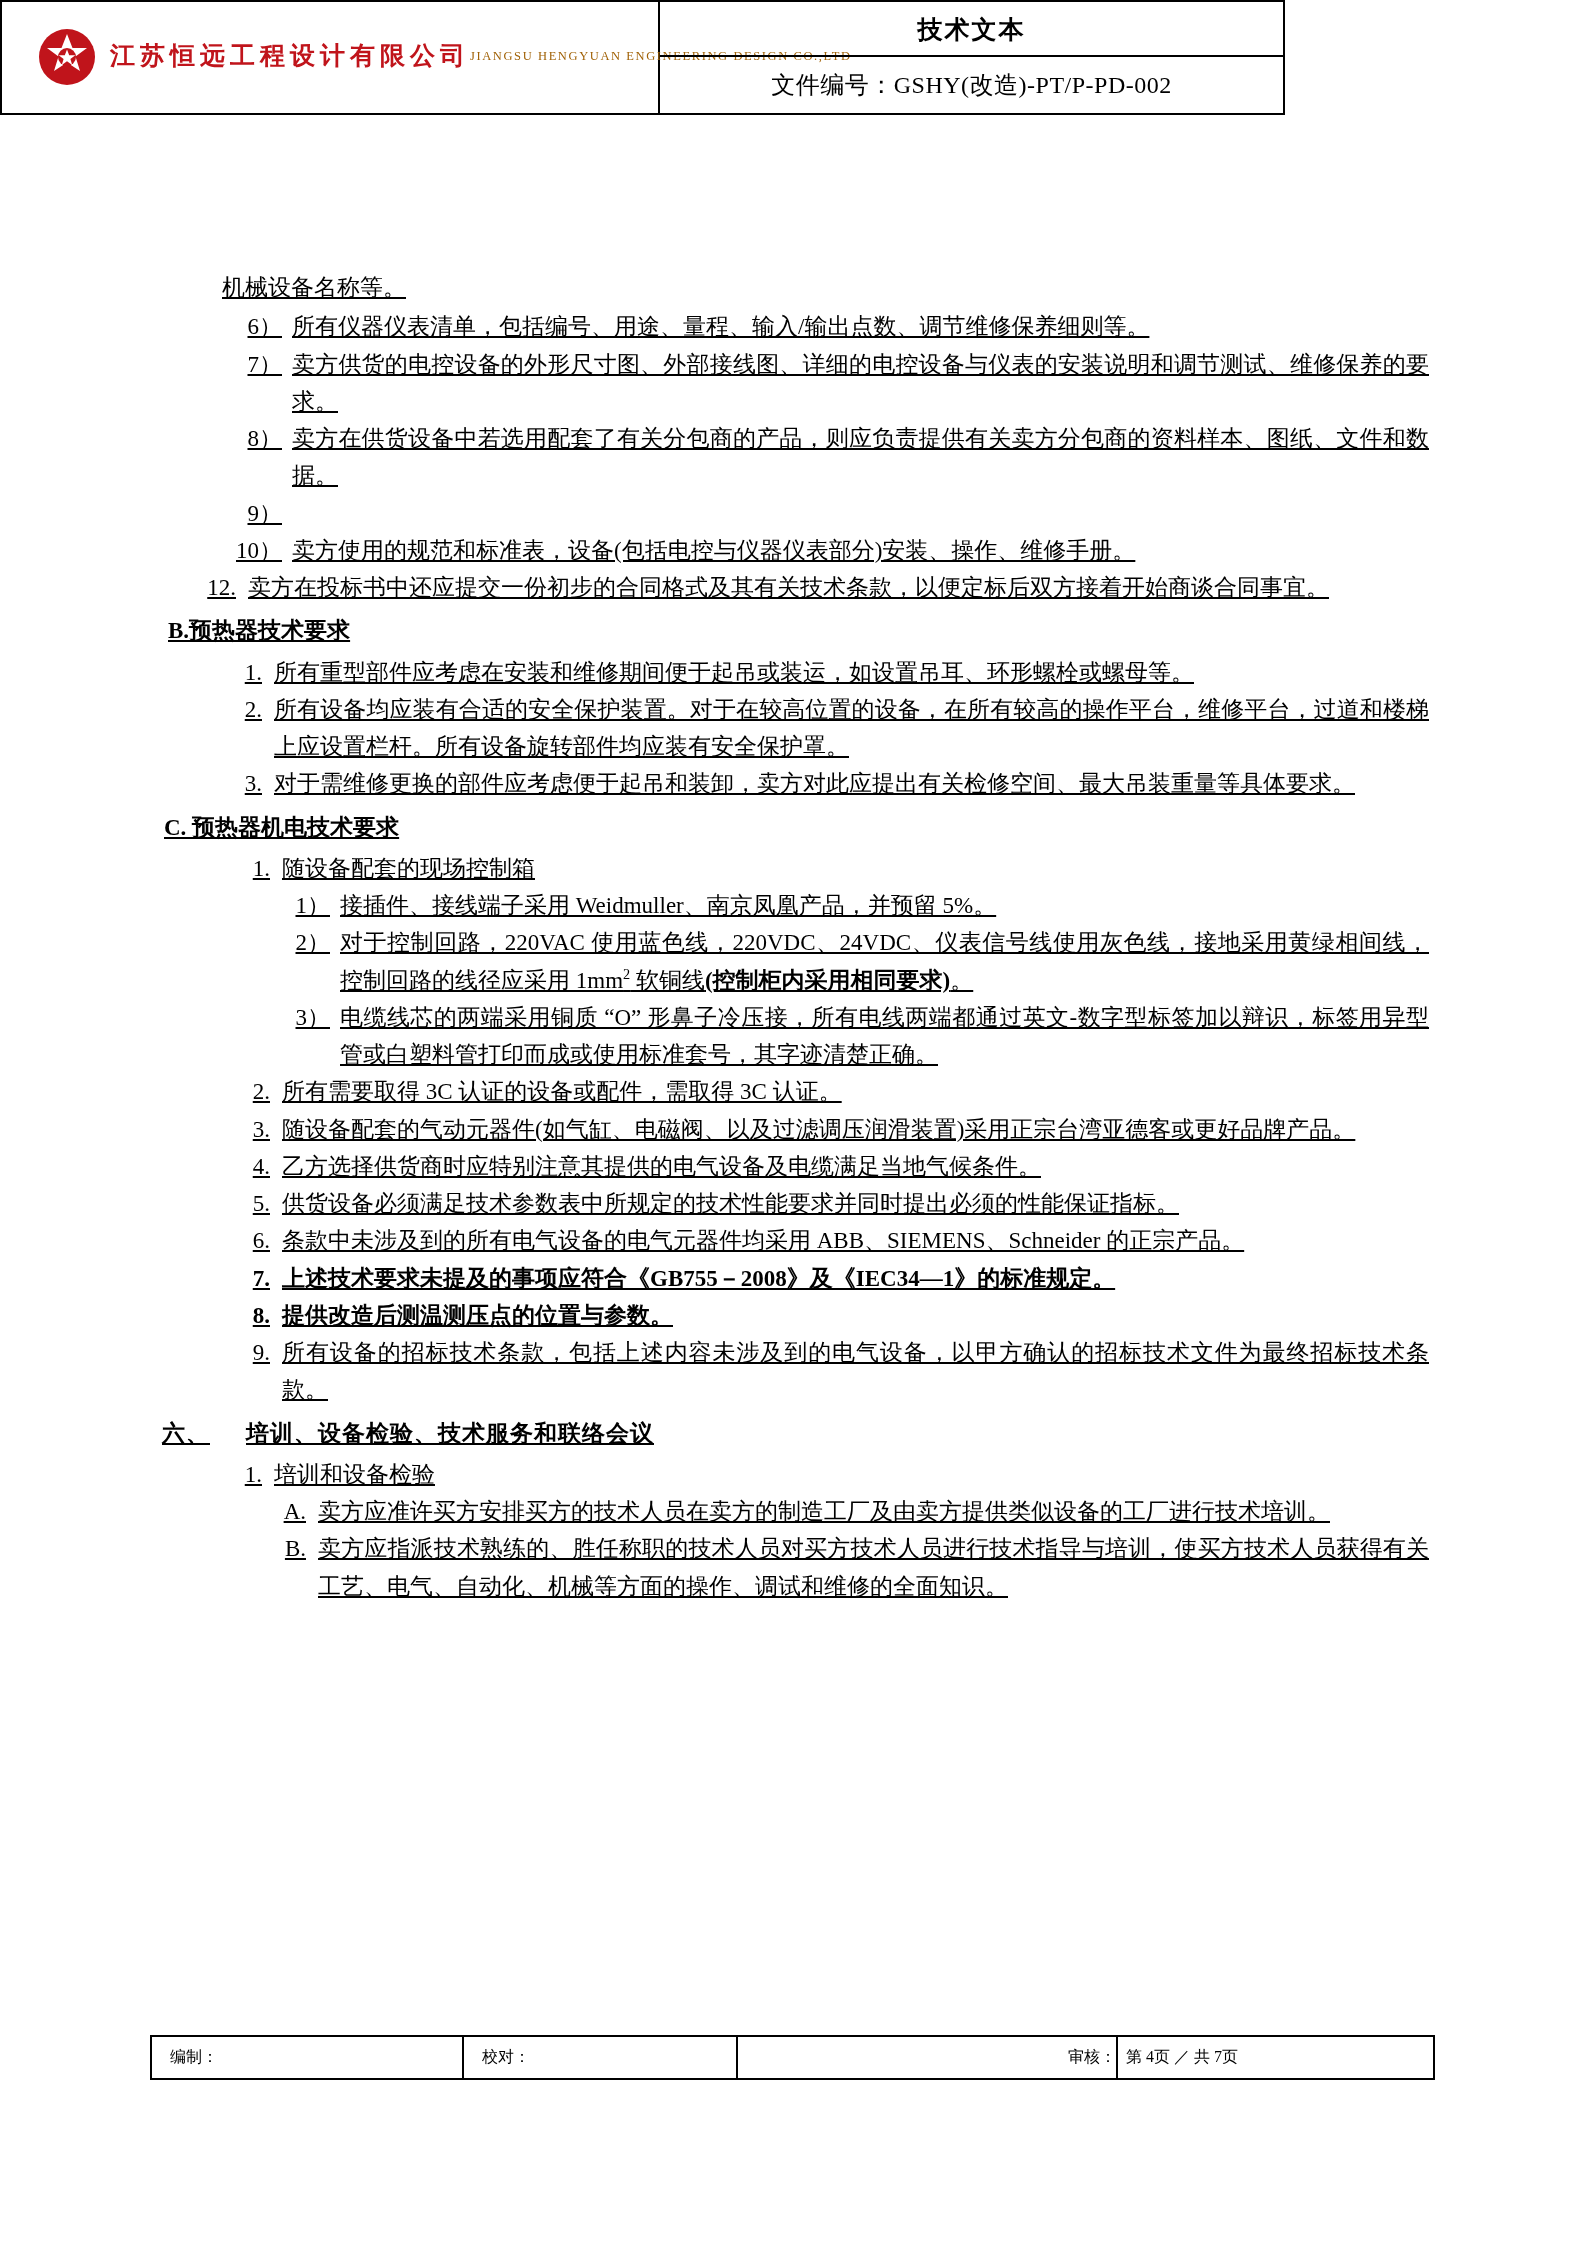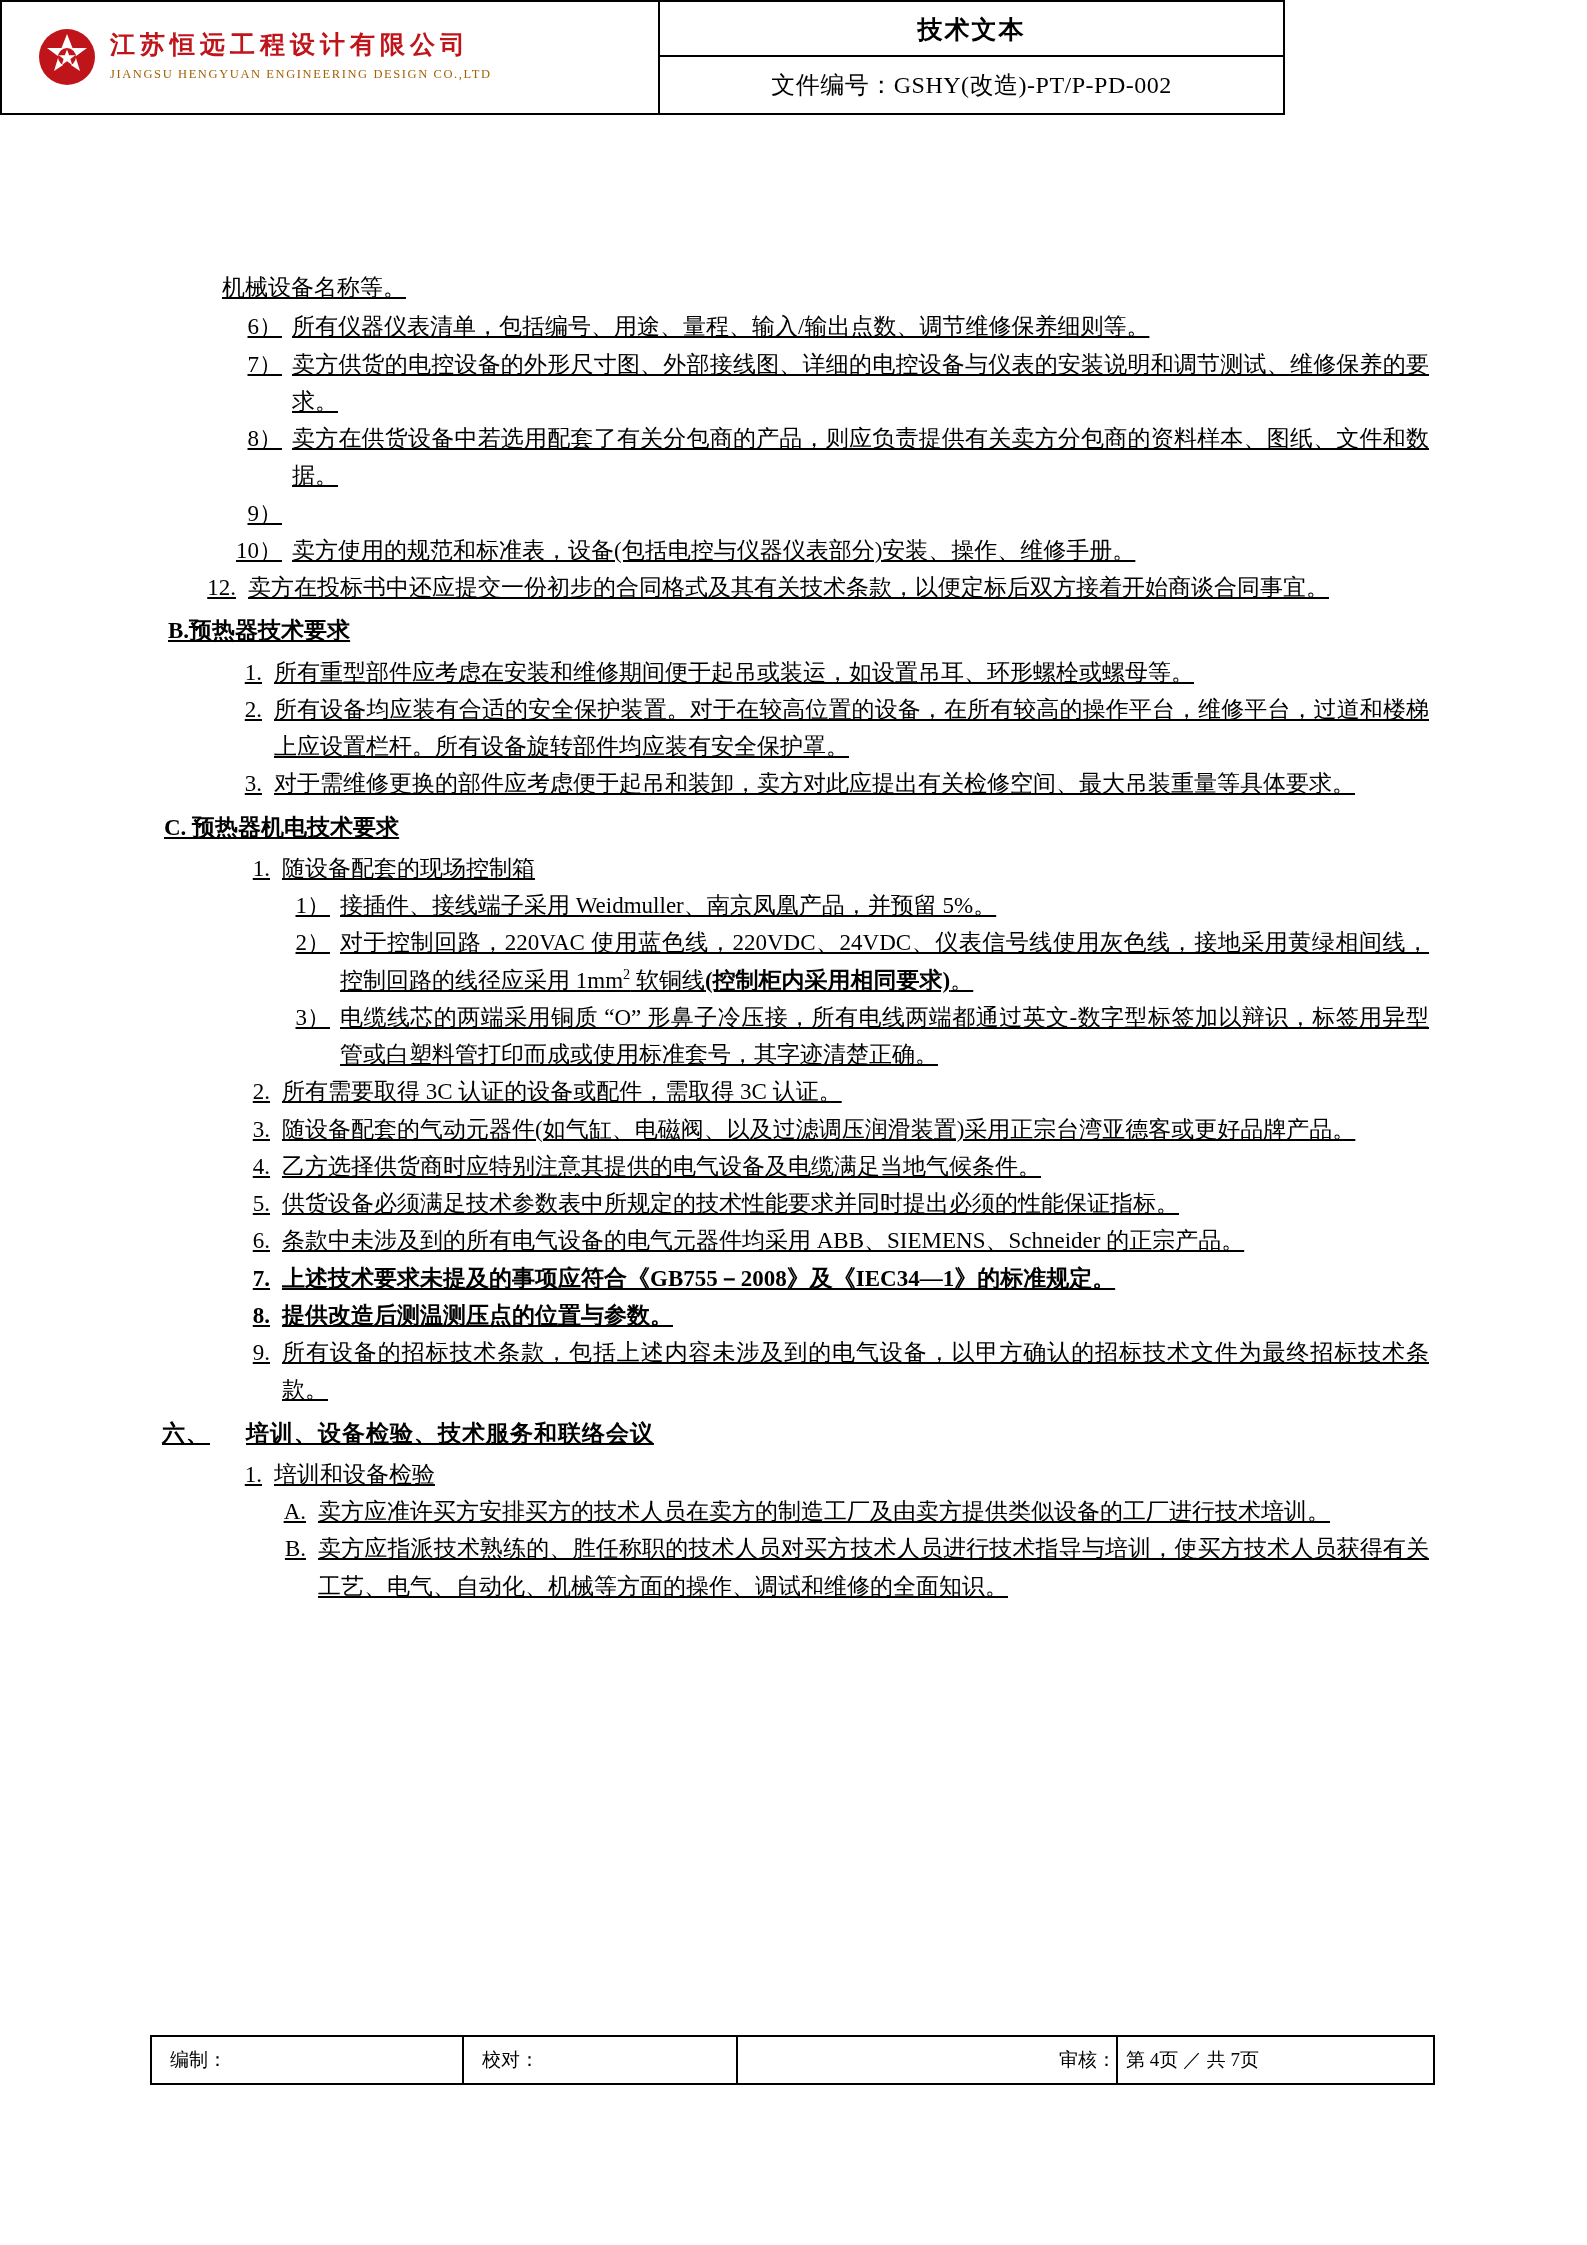--- a/index.html
+++ b/index.html
@@ -69,21 +69,21 @@
     align-items: center;
     gap: 14px;
   }
   .logo-mark {
     width: 58px;
     height: 58px;
     flex: 0 0 58px;
     position: relative;
   }
   .logo-mark svg { display: block; }
-  .logo-text { display: flex; flex-direction: column; justify-content: center; }
+  .logo-text { display: flex; flex-direction: row; justify-content: center; }
   .logo-cn {
     font-family: "DejaVu Sans", sans-serif;
     font-weight: bold;
     font-size: 25px;
     color: #c0141b;
     letter-spacing: 5px;
     line-height: 1.15;
     white-space: nowrap;
   }
   .logo-en {
@@ -159,21 +159,21 @@
 
   
   .doc-footer {
     position: absolute;
     left: 150px;
     top: 2035px;
     width: 1285px;
     display: flex;
     border: 2px solid #000;
     box-sizing: border-box;
-    font-size: 19px;
+    font-size: 16px;
   }
   .foot-cell {
     box-sizing: border-box;
     padding: 10px 0 10px 18px;
     border-right: 2px solid #000;
   }
   .foot-cell:last-child { border-right: none; }
   .fc1 { width: 312px; }
   .fc2 { width: 274px; }
   .fc3 { width: 380px; text-align: right; }

